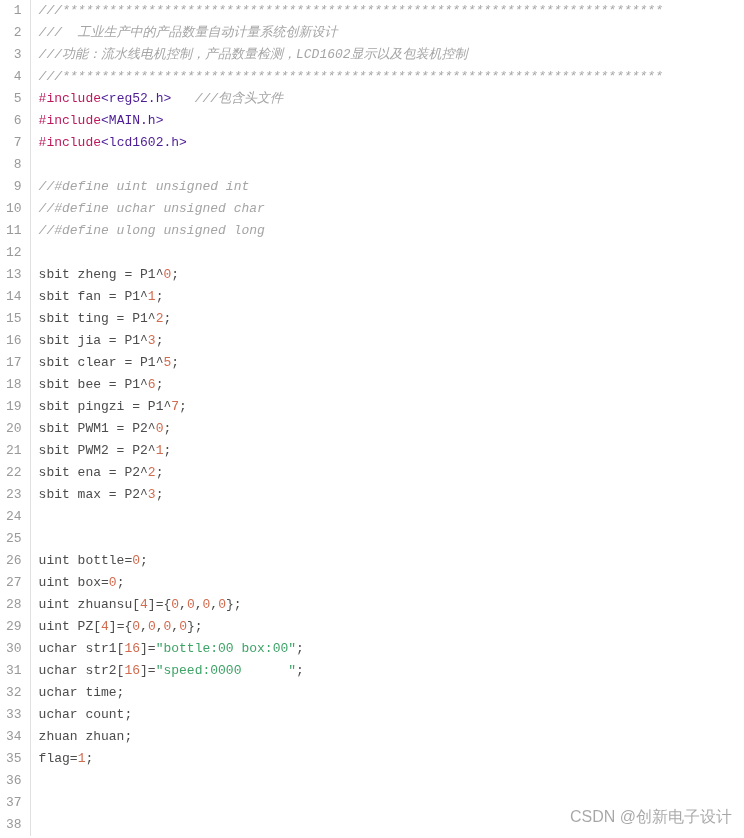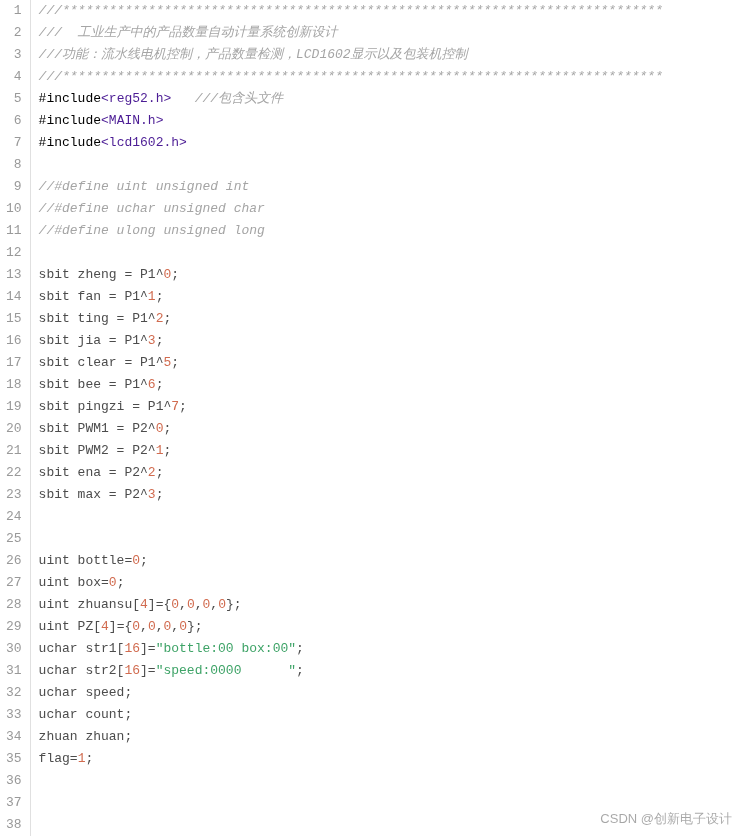--- a/index.html
+++ b/index.html
@@ -28,31 +28,31 @@
     padding-left: 8px;
     flex: 1;
   }
   .line {
     height: 22px;
     line-height: 22px;
     white-space: pre;
     color: #4c4c4c;
   }
   .comment { color: #a5a5a5; font-style: italic; }
-  .keyword { color: #000000; text-align: right; }
+  .keyword { color: #be185d; text-align: right; }
   .include-brk { color: #4c1d95; }
   .string { color: #3ea367; }
   .number { color: #d16b4f; }
   .watermark {
     position: absolute;
     right: 12px;
     bottom: 8px;
     color: rgba(0,0,0,0.35);
     font-family: sans-serif;
-    font-size: 13px;
+    font-size: 16px;
     pointer-events: none;
   }
 </style>
 </head>
 <body>
 
 <div class="code-container">
   <div class="gutter" id="gutter">
       <div>1</div>
       <div>2</div>
@@ -118,21 +118,21 @@
       <div class="line"><span>sbit ena = P2^</span><span class="number">2</span><span>;</span></div>
       <div class="line"><span>sbit max = P2^</span><span class="number">3</span><span>;</span></div>
       <div class="line">&nbsp;</div>
       <div class="line">&nbsp;</div>
       <div class="line"><span>uint bottle=</span><span class="number">0</span><span>;</span></div>
       <div class="line"><span>uint box=</span><span class="number">0</span><span>;</span></div>
       <div class="line"><span>uint zhuansu[</span><span class="number">4</span><span>]={</span><span class="number">0</span><span>,</span><span class="number">0</span><span>,</span><span class="number">0</span><span>,</span><span class="number">0</span><span>};</span></div>
       <div class="line"><span>uint PZ[</span><span class="number">4</span><span>]={</span><span class="number">0</span><span>,</span><span class="number">0</span><span>,</span><span class="number">0</span><span>,</span><span class="number">0</span><span>};</span></div>
       <div class="line"><span>uchar str1[</span><span class="number">16</span><span>]=</span><span class="string">"bottle:00 box:00"</span><span>;</span></div>
       <div class="line"><span>uchar str2[</span><span class="number">16</span><span>]=</span><span class="string">"speed:0000      "</span><span>;</span></div>
-      <div class="line"><span>uchar speed;</span></div>
+      <div class="line"><span>uchar time;</span></div>
       <div class="line"><span>uchar count;</span></div>
       <div class="line"><span>zhuan zhuan;</span></div>
       <div class="line"><span>flag=</span><span class="number">1</span><span>;</span></div>
       <div class="line">&nbsp;</div>
     </div>
 </div>
 
 <div class="watermark">CSDN @创新电子设计</div>
 
 </body></html>

